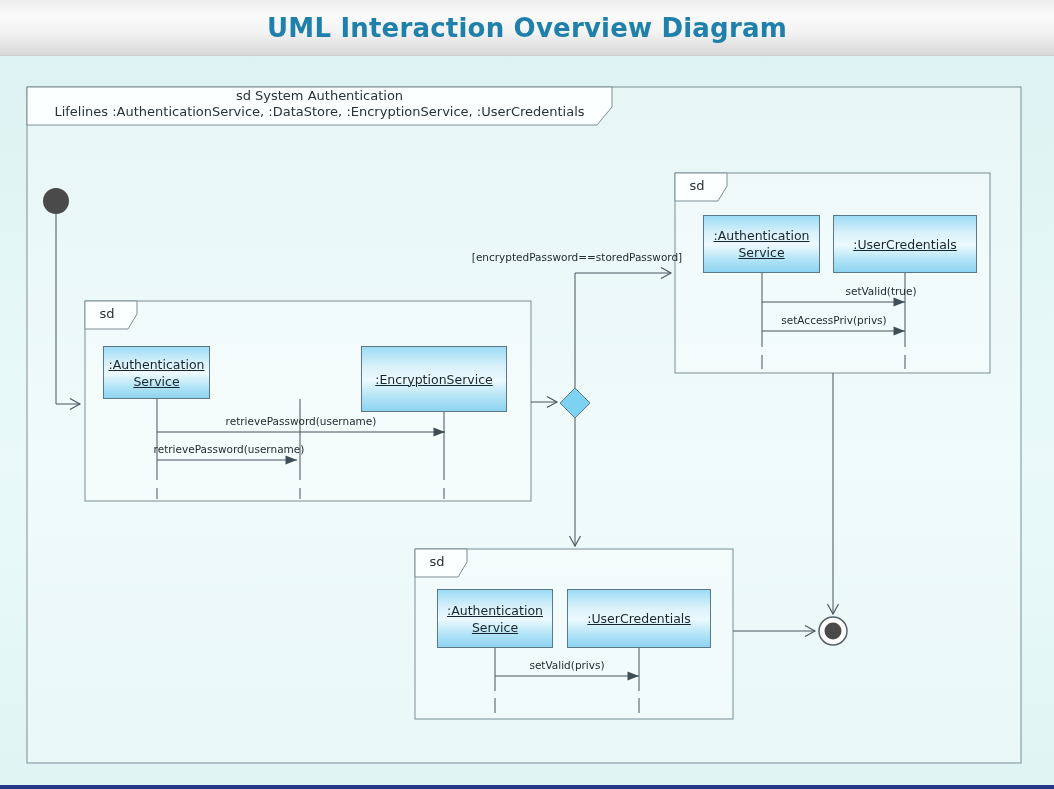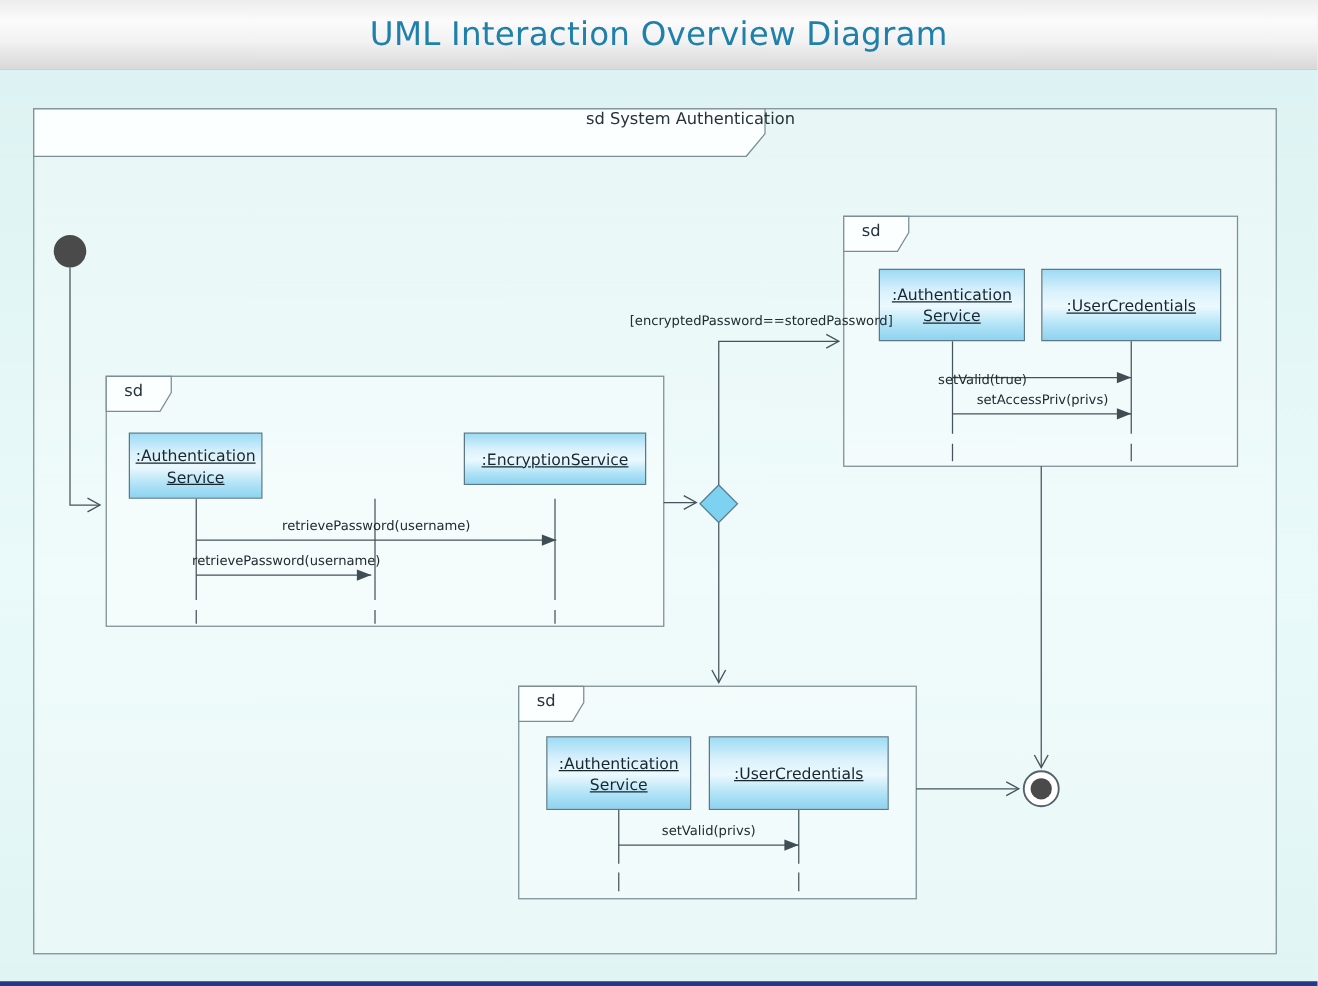--- a/index.html
+++ b/index.html
@@ -5,30 +5,30 @@
   html,body{margin:0;padding:0;}
   body{width:1054px;height:789px;overflow:hidden;background:#e2f5f5;
        font-family:"DejaVu Sans","Liberation Sans",sans-serif;}
   .screen{position:relative;width:1054px;height:789px;}
 
   
   .header{position:absolute;left:0;top:0;width:1054px;height:55px;
           background:linear-gradient(180deg,#ededed 0%,#fbfbfb 30%,#f2f2f2 60%,#d8d8d8 100%);
           border-bottom:1px solid #cfcfcf;
           display:flex;align-items:center;justify-content:center;}
-  .title{font-size:26px;font-weight:normal;color:#1f81ab;letter-spacing:.2px;}
+  .title{font-size:26px;font-weight:bold;color:#1f81ab;letter-spacing:.2px;}
 
   
   .canvas{position:absolute;left:0;top:56px;width:1054px;height:733px;
           background:linear-gradient(180deg,#ddf2f2 0%,#eafafa 55%,#e0f4f4 100%);}
   .canvas svg{position:absolute;left:0;top:0;}
 
   
   .abs{position:absolute;}
-  .frame-head{left:27px;top:32px;width:585px;text-align:right;color:#26333a;line-height:16px;padding-left:24px;}
+  .frame-head{left:27px;top:32px;width:585px;text-align:center;color:#26333a;line-height:16px;}
   .frame-head .l1{font-size:13px;}
   .frame-head .l2{font-size:13px;}
   .sd-tab-label{width:44px;text-align:center;font-size:13px;font-weight:normal;color:#26333a;}
 
   .lifeline-box{position:absolute;box-sizing:border-box;
       border:1px solid #5c7887;
       background:linear-gradient(180deg,#9cdcf5 0%,#d9f1fb 30%,#ecf9fe 52%,#aee2f6 80%,#8ed3f0 100%);
       display:flex;flex-direction:column;align-items:center;justify-content:center;
       font-size:12.5px;color:#18272f;line-height:17px;text-align:center;}
   .lifeline-box span{display:block;text-decoration:underline;white-space:nowrap;}
@@ -114,31 +114,32 @@
       </g>
 
       <circle cx="56" cy="145" r="13" fill="#4a4a4a"></circle>
       <path d="M560,347 L575,332 L590,347 L575,362 Z" fill="#7ed2f1" stroke="#5c7e8c" stroke-width="1"></path>
       <circle cx="833" cy="575" r="14" fill="#ffffff" stroke="#55616a" stroke-width="1.5"></circle>
       <circle cx="833" cy="575" r="8.5" fill="#4a4a4a"></circle>
     </svg>
 
     <div class="abs frame-head">
       <div class="l1">sd System Authentication</div>
+      <div class="l2">Lifelines :AuthenticationService, :DataStore, :EncryptionService, :UserCredentials</div>
     </div>
 
     <div class="abs sd-tab-label" style="left:85px;top:250px;">sd</div>
     <div class="abs sd-tab-label" style="left:675px;top:122px;">sd</div>
     <div class="abs sd-tab-label" style="left:415px;top:498px;">sd</div>
 
     <div class="lifeline-box" style="left:103px;top:290px;width:107px;height:53px;">
       <span>:Authentication</span>
       <span>Service</span>
     </div>
-    <div class="lifeline-box" style="left:371px;top:290px;width:146px;height:42px;text-align:right;">
+    <div class="lifeline-box" style="left:361px;top:290px;width:146px;height:66px;text-align:right;">
       <span>:EncryptionService</span>
     </div>
 
     <div class="lifeline-box" style="left:703px;top:159px;width:117px;height:58px;">
       <span>:Authentication</span>
       <span>Service</span>
     </div>
     <div class="lifeline-box" style="left:833px;top:159px;width:144px;height:58px;">
       <span>:UserCredentials</span>
     </div>
@@ -146,22 +147,22 @@
     <div class="lifeline-box" style="left:437px;top:533px;width:116px;height:59px;">
       <span>:Authentication</span>
       <span>Service</span>
     </div>
     <div class="lifeline-box" style="left:567px;top:533px;width:144px;height:59px;">
       <span>:UserCredentials</span>
     </div>
 
     <div class="msg-label" style="left:301px;top:359px;">retrievePassword(username)</div>
     <div class="msg-label" style="left:229px;top:387px;">retrievePassword(username)</div>
-    <div class="msg-label" style="left:786px;top:229px;margin-top:13px;">setValid(true)</div>
+    <div class="msg-label" style="left:881px;top:229px;">setValid(true)</div>
     <div class="msg-label" style="left:834px;top:258px;">setAccessPriv(privs)</div>
     <div class="msg-label" style="left:567px;top:603px;">setValid(privs)</div>
 
-    <div class="guard-label" style="left:577px;top:195px;margin-left:32px;">[encryptedPassword==storedPassword]</div>
+    <div class="guard-label" style="left:577px;top:195px;">[encryptedPassword==storedPassword]</div>
 
   </div>
 
   <div class="bottom-bar"></div>
 </div>
 
 </body></html>

